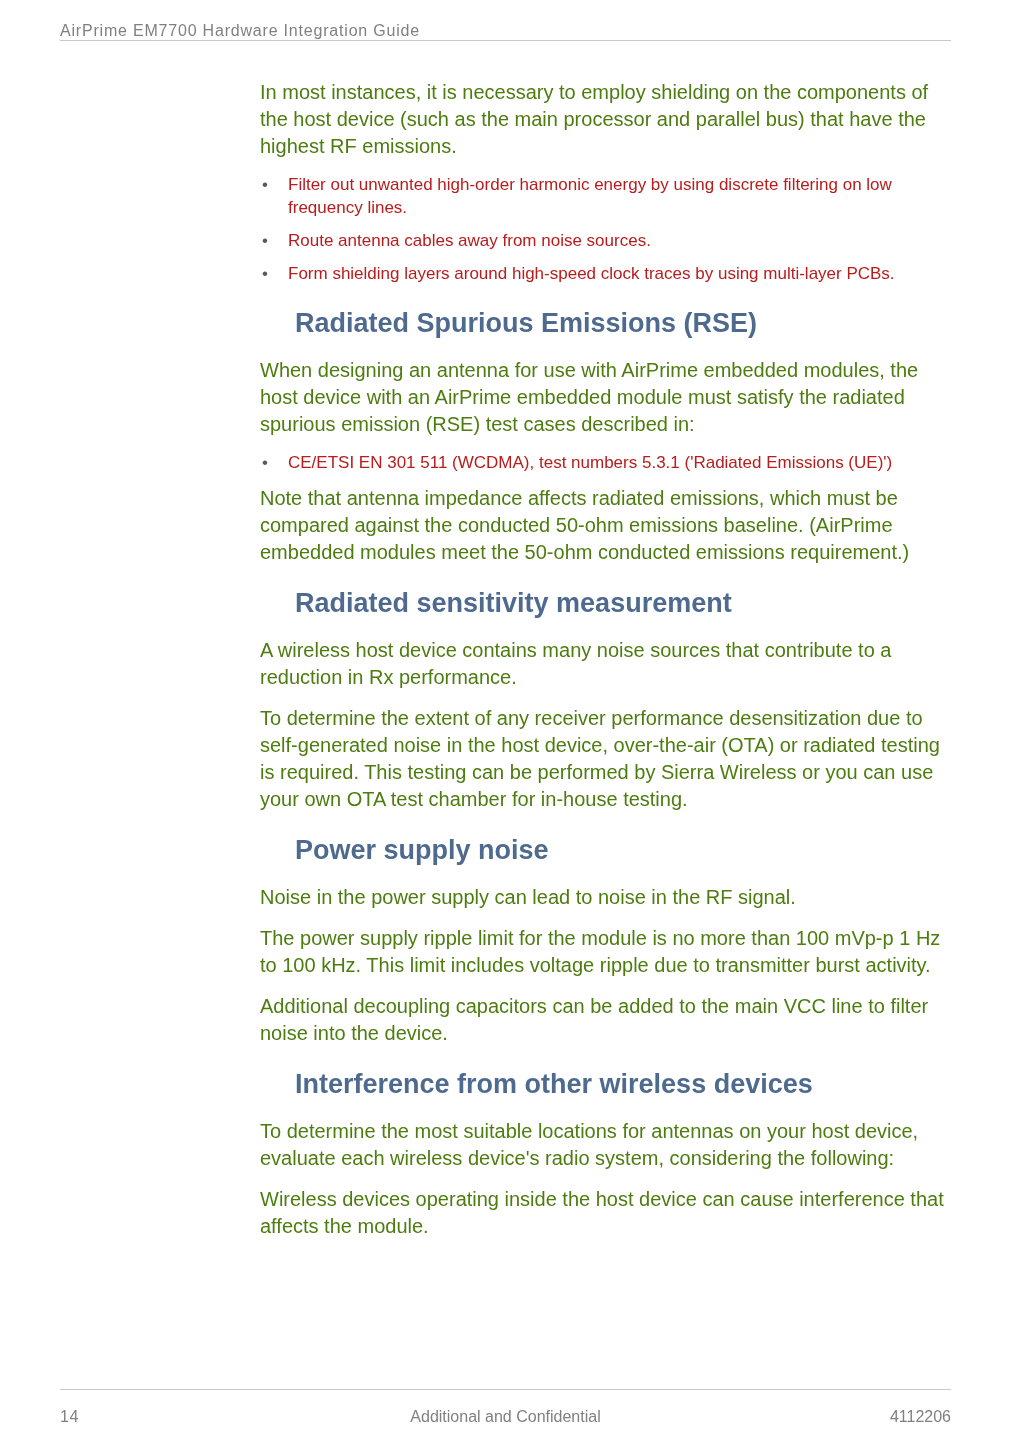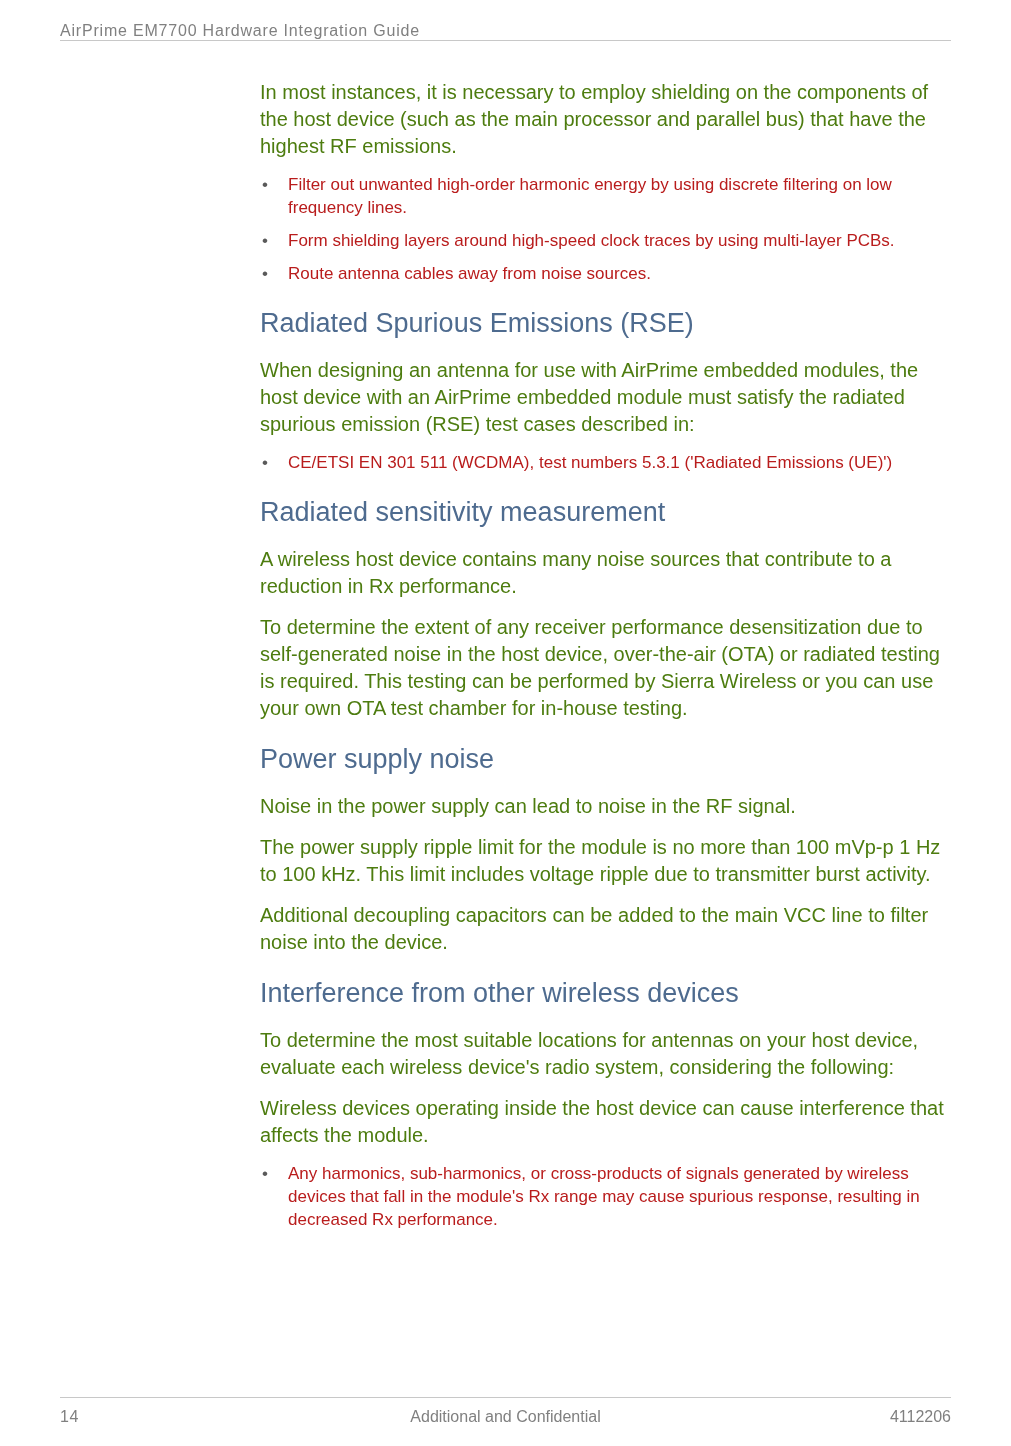--- a/index.html
+++ b/index.html
@@ -49,32 +49,33 @@
     ul li::before {
       content: "•";
       position: absolute;
       left: 2px;
       top: 0;
       font-size: 17px;
       color: #5a5a5a;
     }
     h2 {
       font-size: 27px;
-      font-weight: normal;
+      font-weight: bold;
       color: #4e6b8f;
       margin-top: 22px;
       margin-bottom: 18px;
+      margin-left: 35px;
     }
     .footer {
       position: absolute;
       bottom: 20px;
       left: 60px;
       right: 60px;
       border-top: 1px solid #c8c8c8;
-      padding-top: 10px;
+      padding-top: 18px;
       display: flex;
       justify-content: space-between;
       font-size: 16px;
       color: #808080;
     }
     .footer-left {
       letter-spacing: 0.5px;
     }
     .footer-center {
       position: absolute;
@@ -87,45 +88,43 @@
 </head>
 <body>
 
 <div class="page">
   <div class="header">AirPrime EM7700 Hardware Integration Guide</div>
 
   <div class="content">
     <p>In most instances, it is necessary to employ shielding on the components of the host device (such as the main processor and parallel bus) that have the highest RF emissions.</p>
     <ul>
       <li>Filter out unwanted high-order harmonic energy by using discrete filtering on low frequency lines.</li>
+      <li>Route antenna cables away from noise sources.</li>
       <li>Form shielding layers around high-speed clock traces by using multi-layer PCBs.</li>
-      <li>Route antenna cables away from noise sources.</li>
     </ul>
 
     <h2>Radiated Spurious Emissions (RSE)</h2>
     <p>When designing an antenna for use with AirPrime embedded modules, the host device with an AirPrime embedded module must satisfy the radiated spurious emission (RSE) test cases described in:</p>
     <ul>
       <li>CE/ETSI EN 301 511 (WCDMA), test numbers 5.3.1 ('Radiated Emissions (UE)')</li>
     </ul>
+    <p>Note that antenna impedance affects radiated emissions, which must be compared against the conducted 50-ohm emissions baseline. (AirPrime embedded modules meet the 50-ohm conducted emissions requirement.)</p>
 
     <h2>Radiated sensitivity measurement</h2>
     <p>A wireless host device contains many noise sources that contribute to a reduction in Rx performance.</p>
     <p>To determine the extent of any receiver performance desensitization due to self-generated noise in the host device, over-the-air (OTA) or radiated testing is required. This testing can be performed by Sierra Wireless or you can use your own OTA test chamber for in-house testing.</p>
 
     <h2>Power supply noise</h2>
     <p>Noise in the power supply can lead to noise in the RF signal.</p>
     <p>The power supply ripple limit for the module is no more than 100 mVp-p 1 Hz to 100 kHz. This limit includes voltage ripple due to transmitter burst activity.</p>
     <p>Additional decoupling capacitors can be added to the main VCC line to filter noise into the device.</p>
 
     <h2>Interference from other wireless devices</h2>
     <p>To determine the most suitable locations for antennas on your host device, evaluate each wireless device's radio system, considering the following:</p>
     <p>Wireless devices operating inside the host device can cause interference that affects the module.</p>
-    <ul>
-      <li>Any harmonics, sub-harmonics, or cross-products of signals generated by wireless devices that fall in the module's Rx range may cause spurious response, resulting in decreased Rx performance.</li>
-    </ul>
   </div>
 </div>
 
 <div class="footer">
   <span class="footer-left">14</span>
   <span class="footer-center">Additional and Confidential</span>
   <span class="footer-right">4112206</span>
 </div>
 
 </body></html>

